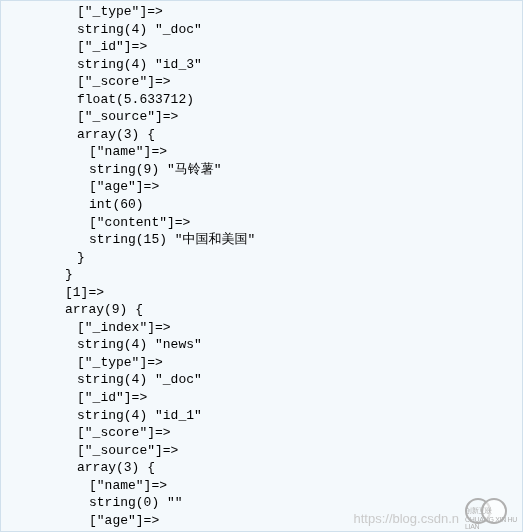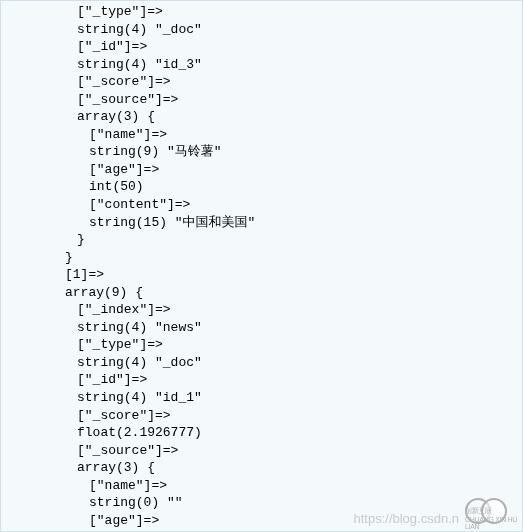--- a/index.html
+++ b/index.html
@@ -63,40 +63,40 @@
 </style>
 </head>
 <body>
 
 <div class="code-container" id="code-block">
     <div class="ln i2">["_type"]=&gt;</div>
     <div class="ln i2">string(4) "_doc"</div>
     <div class="ln i2">["_id"]=&gt;</div>
     <div class="ln i2">string(4) "id_3"</div>
     <div class="ln i2">["_score"]=&gt;</div>
+    <div class="ln i2">float(5.633712)</div>
     <div class="ln i2">["_source"]=&gt;</div>
     <div class="ln i2">array(3) {</div>
     <div class="ln i3">["name"]=&gt;</div>
     <div class="ln i3">string(9) "马铃薯"</div>
     <div class="ln i3">["age"]=&gt;</div>
-    <div class="ln i3">int(50)</div>
+    <div class="ln i3">int(60)</div>
     <div class="ln i3">["content"]=&gt;</div>
     <div class="ln i3">string(15) "中国和美国"</div>
     <div class="ln i2">}</div>
     <div class="ln i1">}</div>
     <div class="ln i1">[1]=&gt;</div>
     <div class="ln i1">array(9) {</div>
     <div class="ln i2">["_index"]=&gt;</div>
     <div class="ln i2">string(4) "news"</div>
     <div class="ln i2">["_type"]=&gt;</div>
     <div class="ln i2">string(4) "_doc"</div>
     <div class="ln i2">["_id"]=&gt;</div>
     <div class="ln i2">string(4) "id_1"</div>
     <div class="ln i2">["_score"]=&gt;</div>
-    <div class="ln i2">float(2.1926777)</div>
     <div class="ln i2">["_source"]=&gt;</div>
     <div class="ln i2">array(3) {</div>
     <div class="ln i3">["name"]=&gt;</div>
     <div class="ln i3">string(0) ""</div>
     <div class="ln i3">["age"]=&gt;</div>
   </div>
 
 <div class="watermark">https://blog.csdn.n</div>
 
 <div class="logo-wrap">

